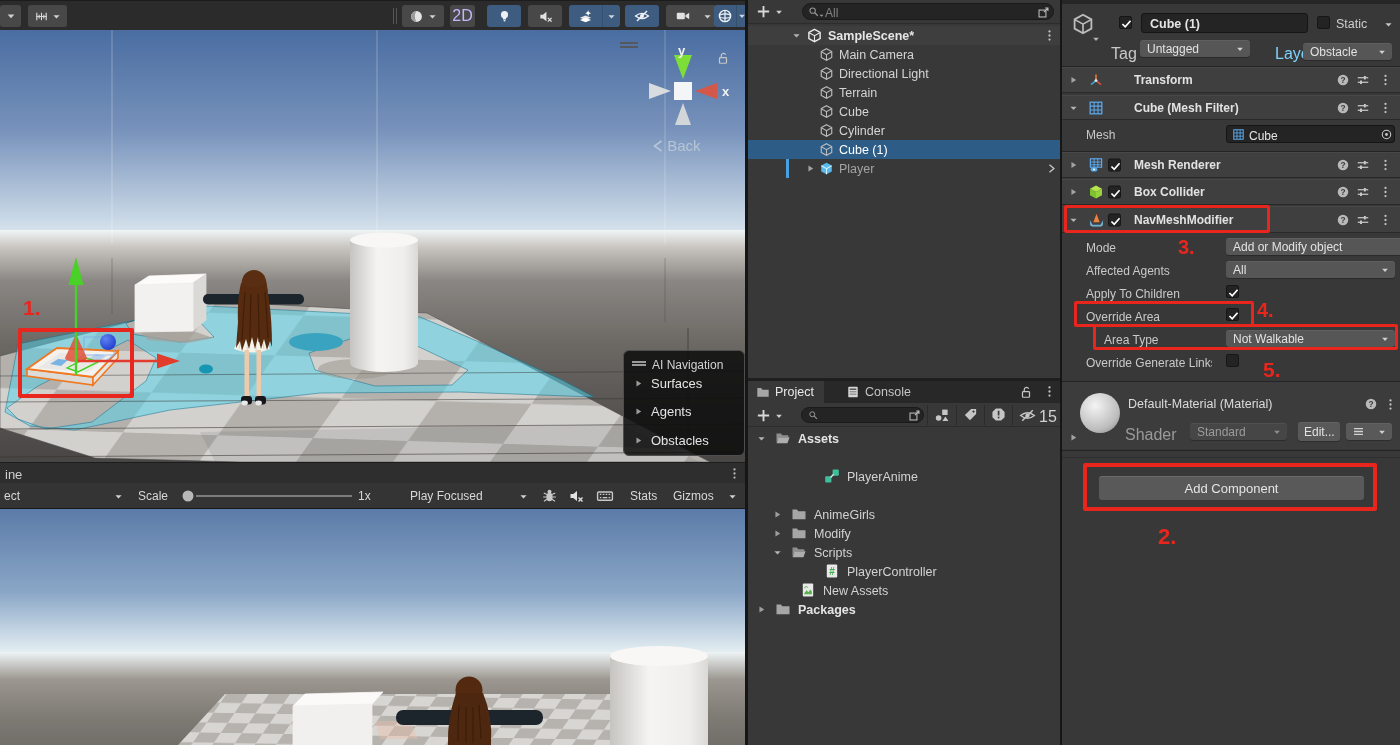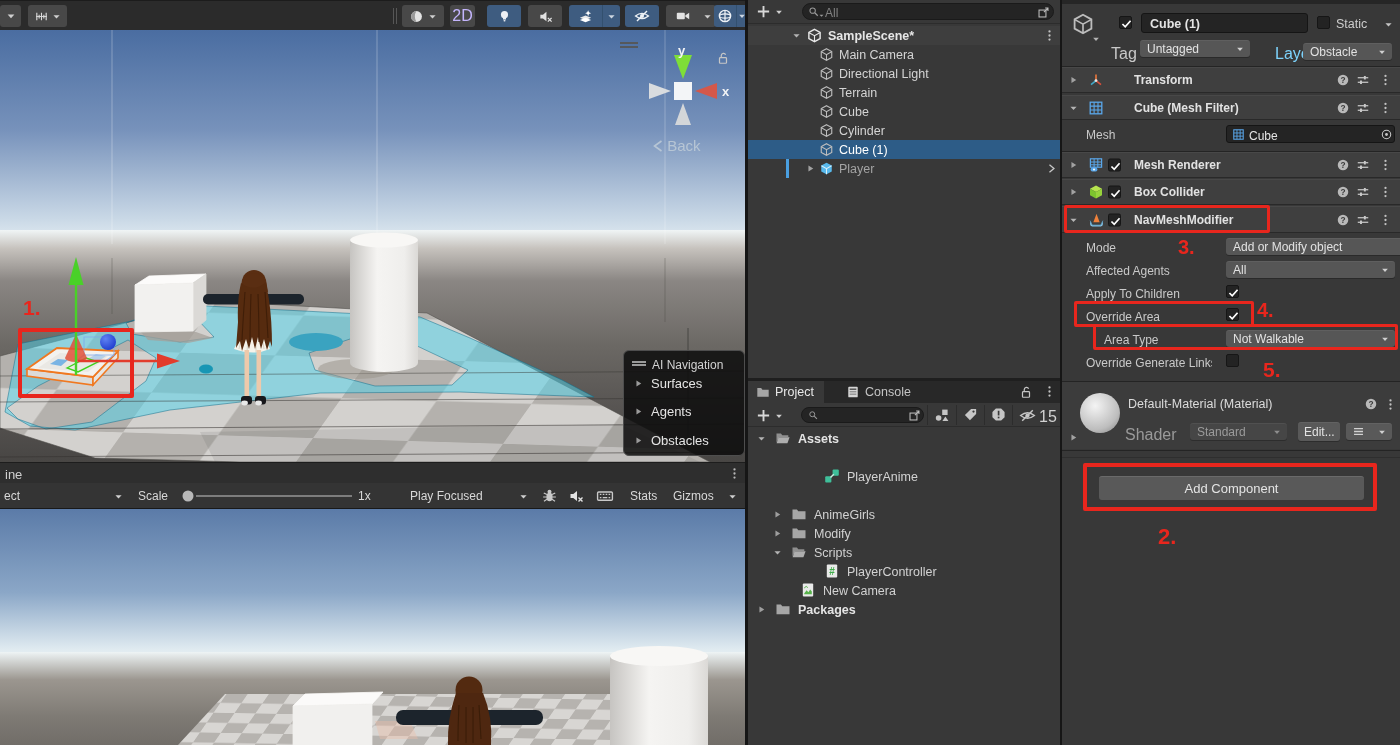--- a/index.html
+++ b/index.html
@@ -804,21 +804,21 @@
     <div class="prow" style="top:181px">
       <svg class="abs" width="16" height="16" style="left:76px;top:1px">
           <use href="#i-script"></use>
         </svg>
       <span class="rl" style="left:99px">PlayerController</span>
     </div>
     <div class="prow" style="top:200px">
       <svg class="abs" width="16" height="16" style="left:52px;top:1px">
           <use href="#i-terrain"></use>
         </svg>
-      <span class="rl" style="left:75px">New Camera</span>
+      <span class="rl" style="left:75px">New Assets</span>
     </div>
     <div class="prow" style="top:219px">
       <svg class="abs" width="11" height="11" style="left:8px;top:4px" color="#9e9e9e">
           <use href="#i-fold"></use>
         </svg>
       <svg class="abs" width="16" height="16" style="left:27px;top:1px">
           <use href="#i-folder"></use>
         </svg>
       <span class="rl b" style="left:50px">Packages</span>
     </div>

